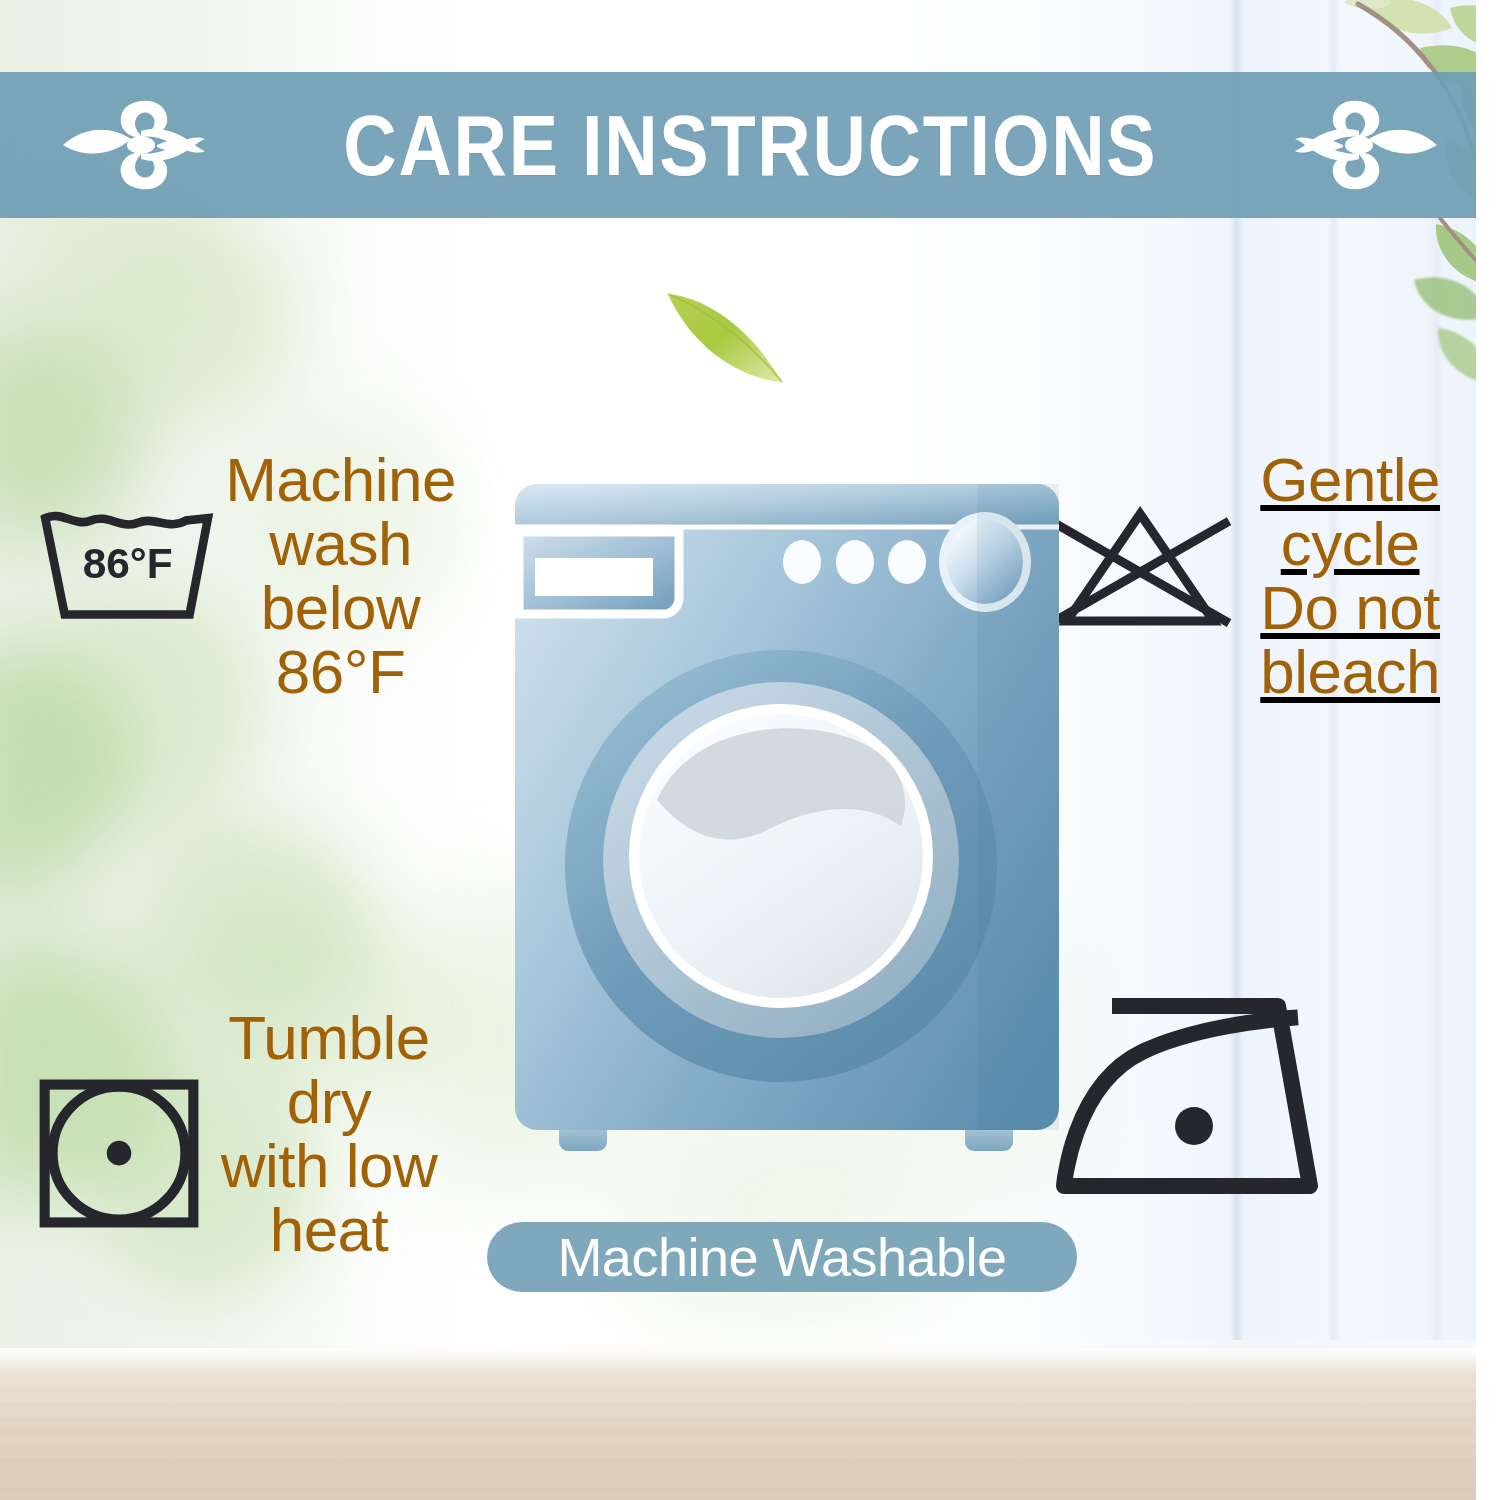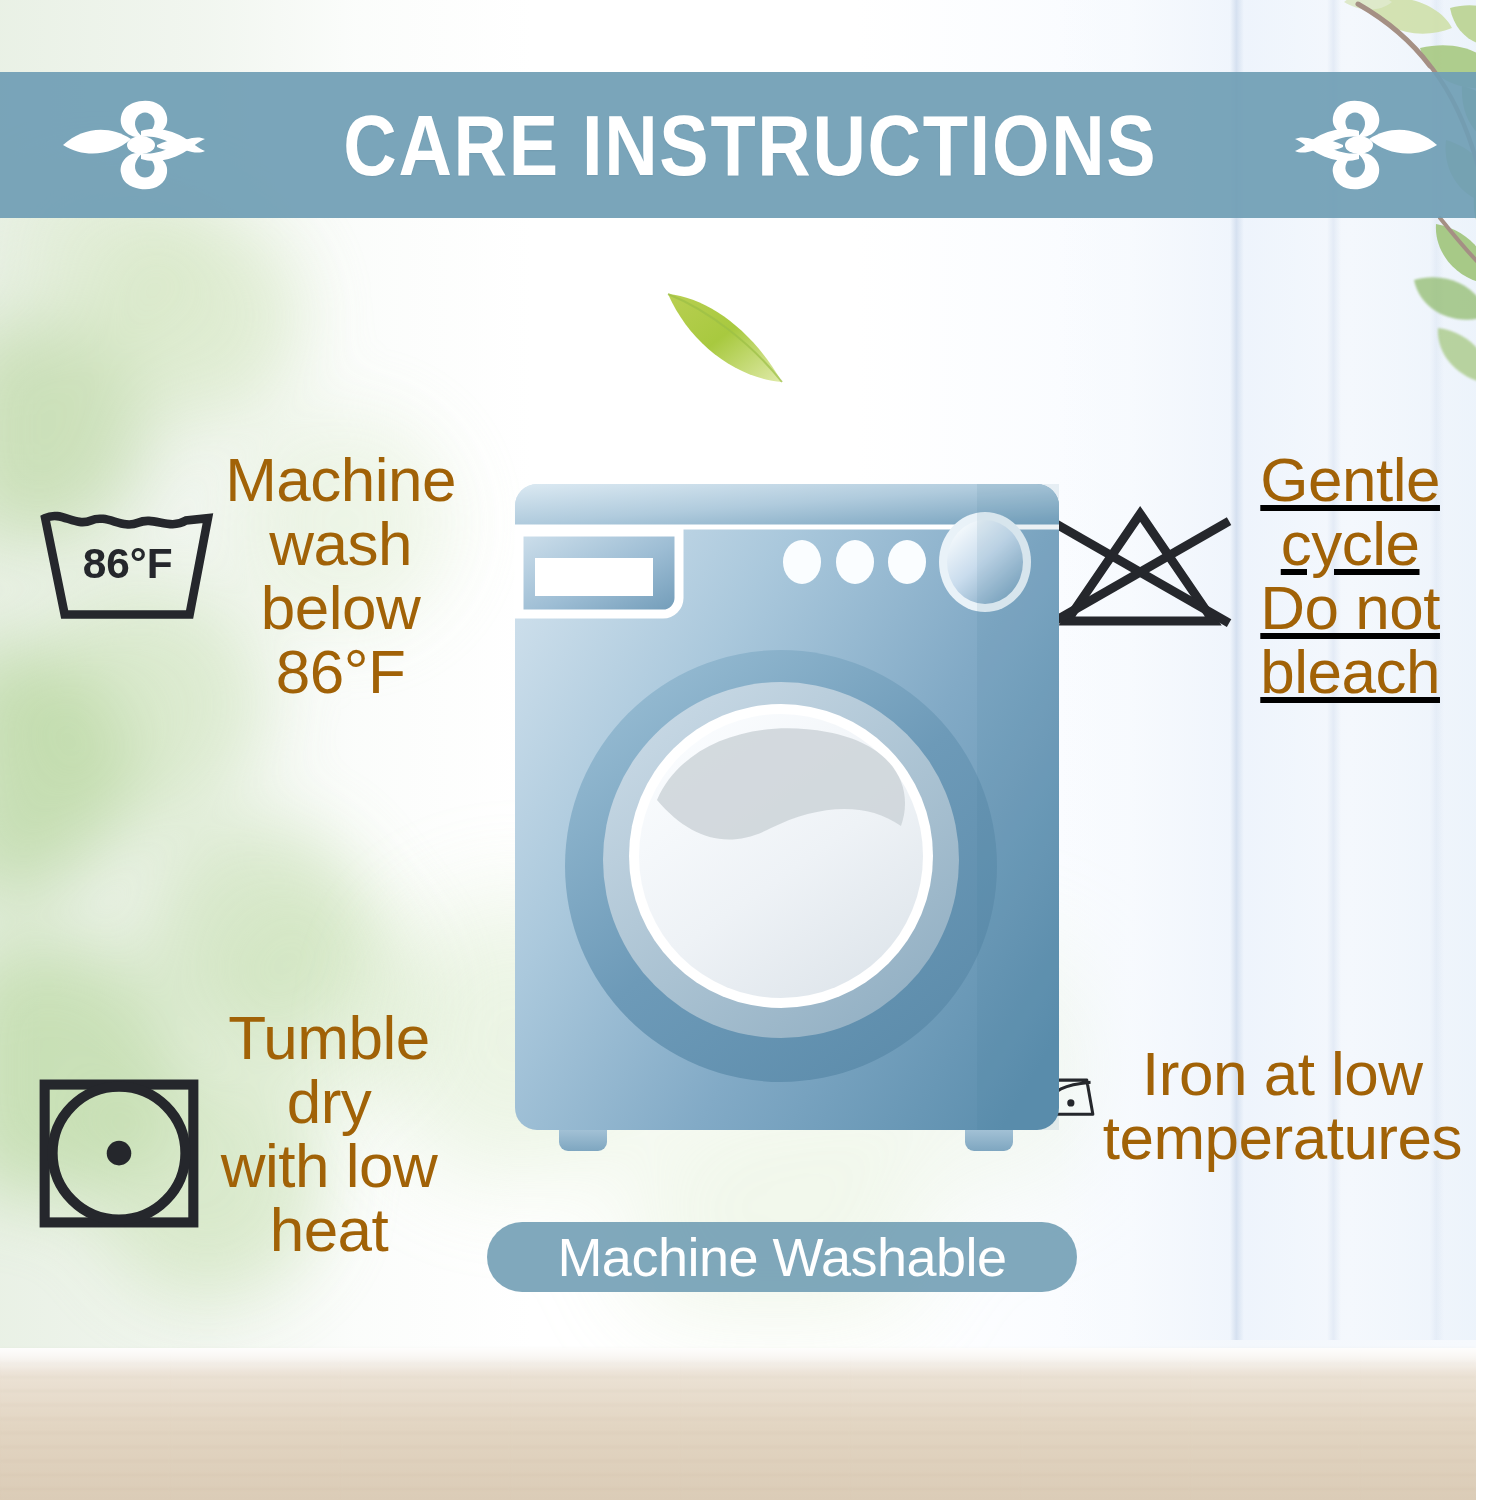--- a/index.html
+++ b/index.html
@@ -326,22 +326,20 @@
     </svg>
     <div class="card-label">Tumble dry
 with low heat</div>
   </div>
 
   <div class="card" id="card-iron">
     <svg class="card-icon" width="320" height="215" viewBox="0 0 320 215">
       <path d="M78 16 L236 16 L268 196 L22 196 C22 196 30 96 100 62 C150 38 222 30 248 28" fill="none" stroke="#25272c" stroke-width="16" stroke-linejoin="round" stroke-linecap="square"></path>
       <circle cx="152" cy="136" r="19" fill="#25272c"></circle>
     </svg>
-    <div class="card-label">Iron at low
-temperatures</div>
   </div>
 
   <svg class="washer" viewBox="0 0 580 710">
     <defs>
       <linearGradient id="bodyG" x1="0" y1="0.15" x2="1" y2="0.85">
         <stop offset="0%" stop-color="#cfe0ec"></stop>
         <stop offset="30%" stop-color="#aac8dc"></stop>
         <stop offset="62%" stop-color="#82aac6"></stop>
         <stop offset="100%" stop-color="#5d8fae"></stop>
       </linearGradient>

